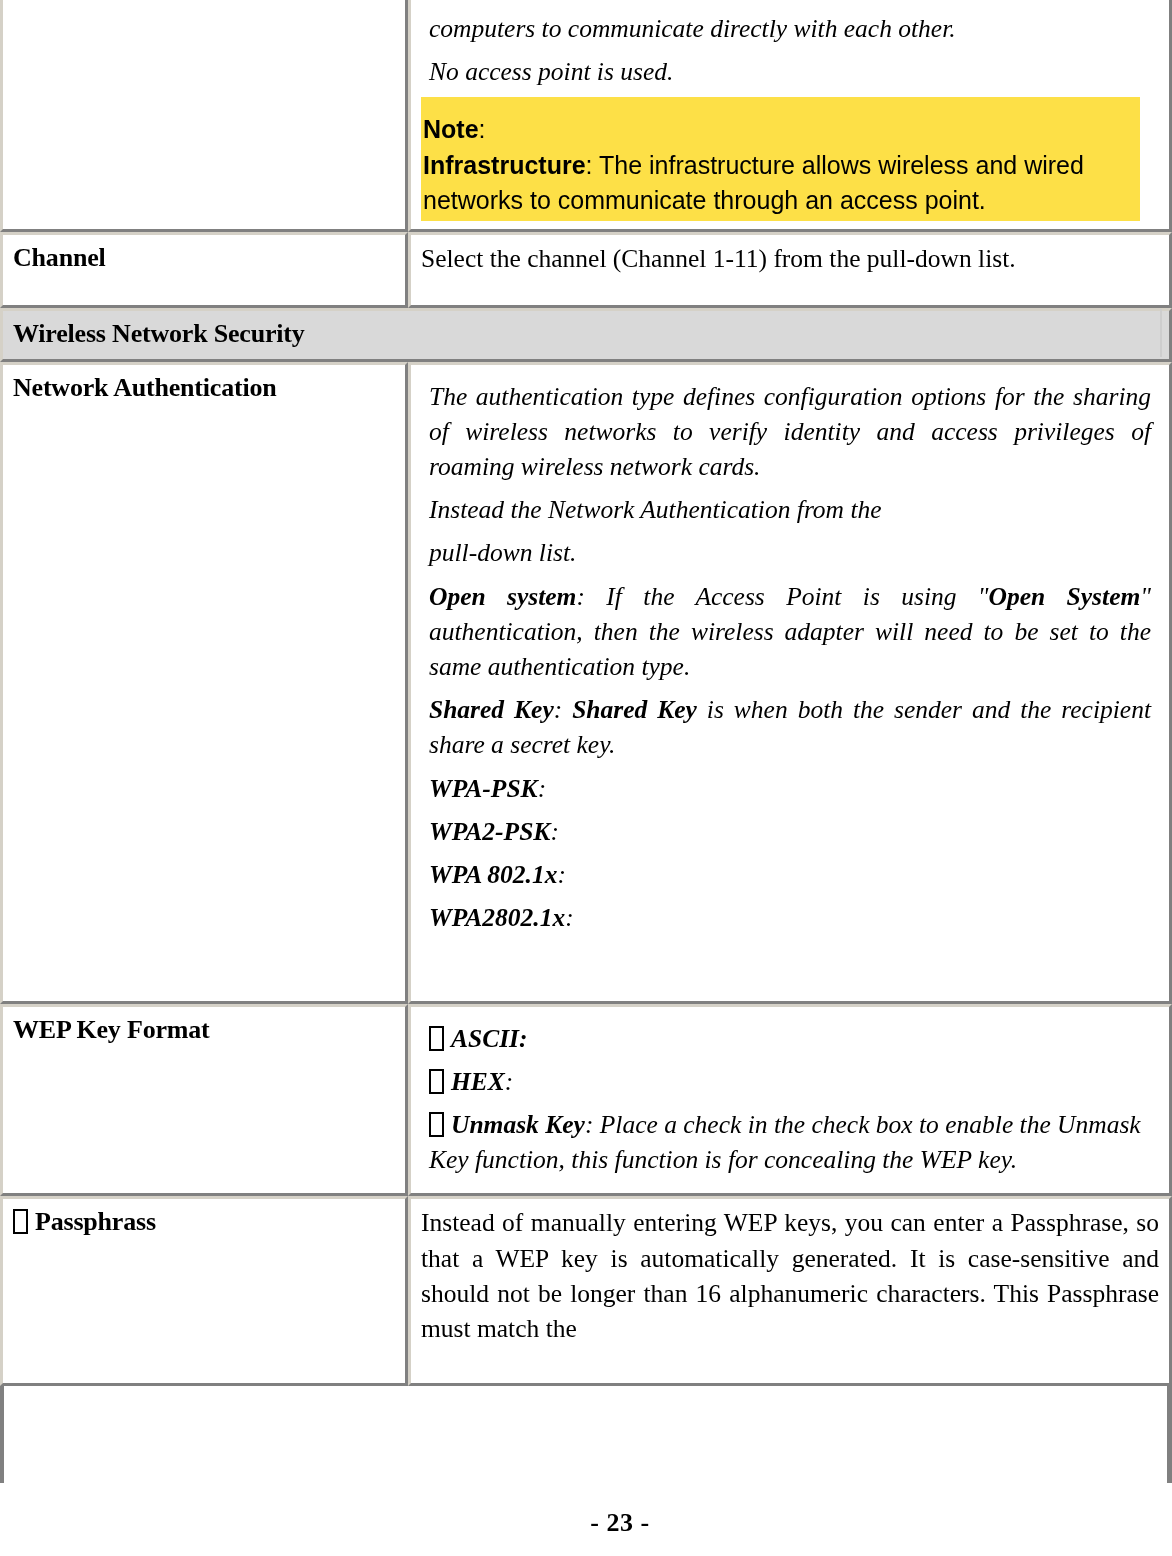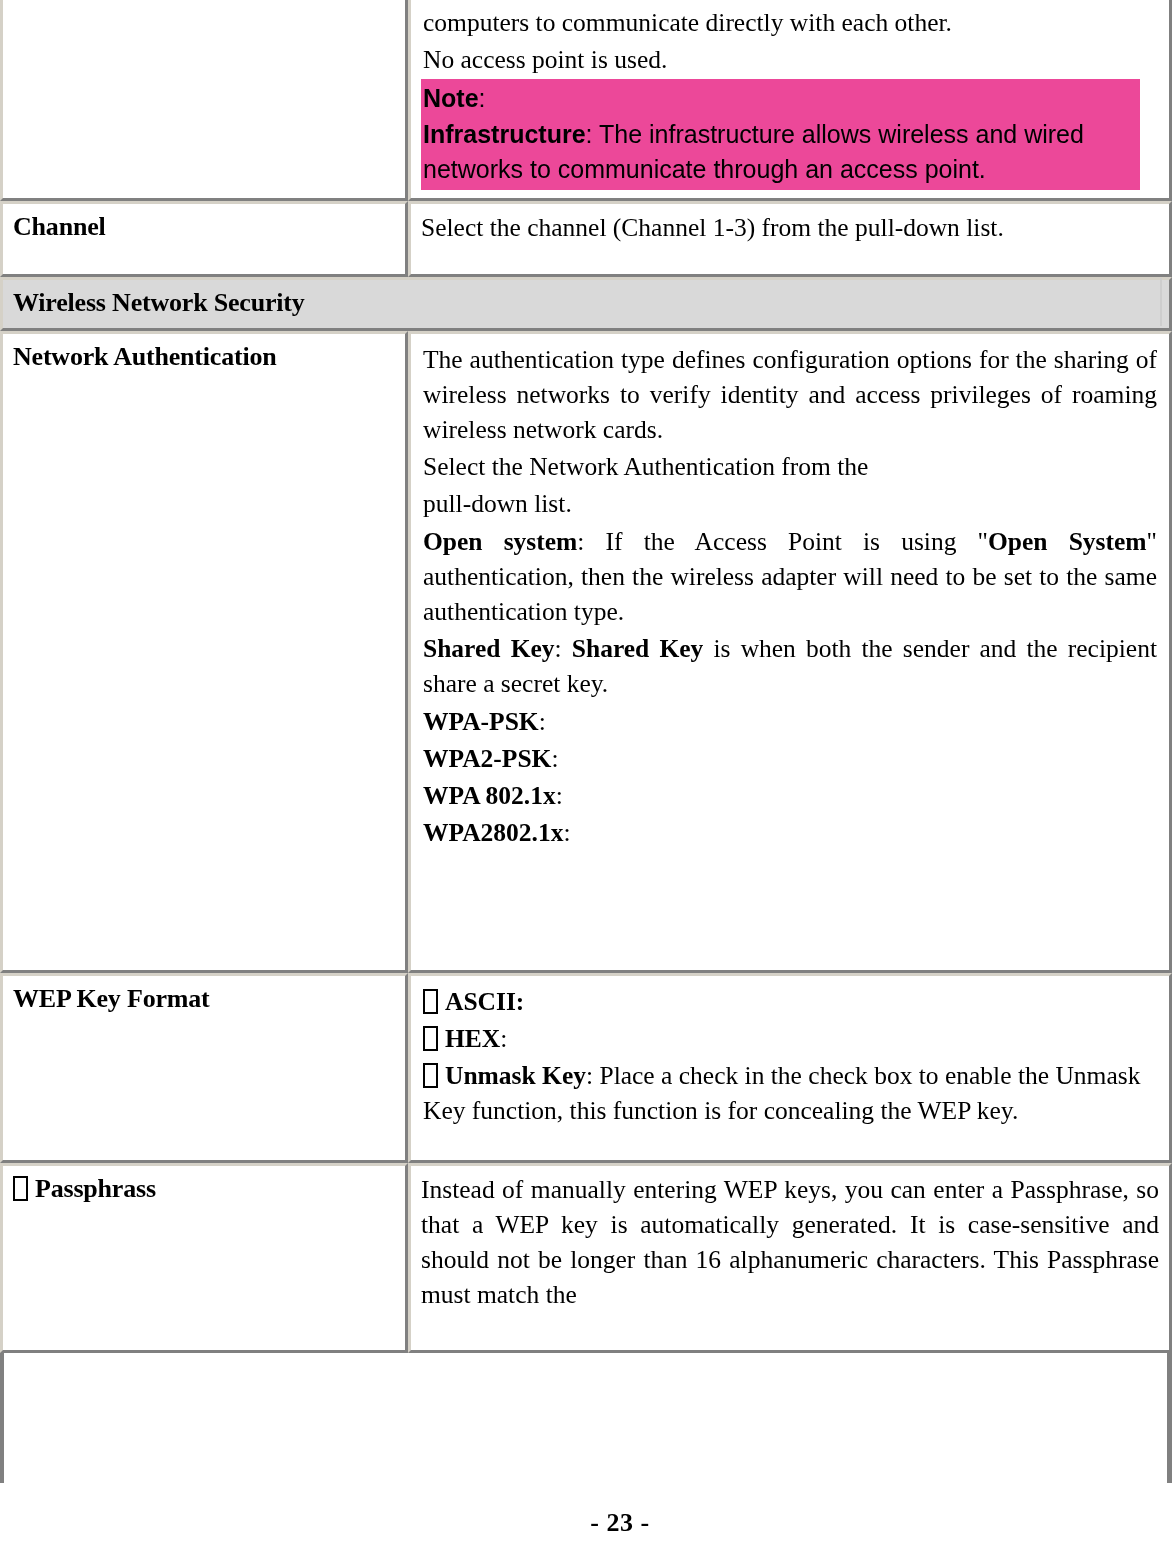--- a/index.html
+++ b/index.html
@@ -68,35 +68,36 @@
     font-size: 26px;
     font-weight: bold;
     line-height: 1.30;
     letter-spacing: -0.2px;
   }
   .desc {
     font-size: 25.5px;
     line-height: 1.38;
   }
   .desc p {
-    margin: 2px;
+    margin: 8px;
+    font-style: italic;
   }
   .just  { text-align: justify; text-align-last: left; }
   .left  { text-align: left; }
 
   b, .b { font-weight: bold; }
 
   
   .note-block {
-    background: #ec4899;
+    background: #fde047;
     font-family: "Liberation Sans", "DejaVu Sans", sans-serif;
     font-size: 25px;
     line-height: 1.42;
     margin: 2px 0 0 0;
-    padding: 2px 0 2px 2px;
+    padding: 15px 0 2px 2px;
     width: 719px;
     box-sizing: border-box;
   }
   .note-block b { font-weight: bold; }
 
   
   .band-cell {
     background: #d9d9d9 !important;
     padding: 6px 10px 6px 24px;
   }
@@ -173,41 +174,41 @@
             </div>
           </div>
         </td>
       </tr>
 
       <tr class="h-chan">
         <td>
           <div class="label">Channel</div>
         </td>
         <td>
-          <div class="desc just">Select the channel (Channel 1-3) from the pull-down list.</div>
+          <div class="desc just">Select the channel (Channel 1-11) from the pull-down list.</div>
         </td>
       </tr>
 
       <tr>
         <td class="band-cell" colspan="2">
           <div class="band-inner">
             <span class="label">Wireless Network Security</span>
             <span class="band-divider"></span>
           </div>
         </td>
       </tr>
 
       <tr class="h-auth">
         <td>
           <div class="label">Network Authentication</div>
         </td>
         <td>
           <div class="desc">
             <p class="just">The authentication type defines configuration options for the sharing of wireless networks to verify identity and access privileges of roaming wireless network cards.</p>
-            <p class="left">Select the Network Authentication from the</p>
+            <p class="left">Instead the Network Authentication from the</p>
             <p class="left">pull-down list.</p>
 
             <p class="just"><b>Open system</b><span>: </span><span>If the Access Point is using "</span><b>Open System</b><span>" authentication, then the wireless adapter will need to be set to the same authentication type.</span></p>
 
             <p class="just"><b>Shared Key</b><span>: </span><b>Shared Key</b><span> is when both the sender and the recipient share a secret key.</span></p>
 
             <p class="left"><b>WPA-PSK</b><span>:</span></p>
             <p class="left"><b>WPA2-PSK</b><span>:</span></p>
             <p class="left"><b>WPA 802.1x</b><span>:</span></p>
             <p class="left"><b>WPA2802.1x</b><span>:</span></p>

